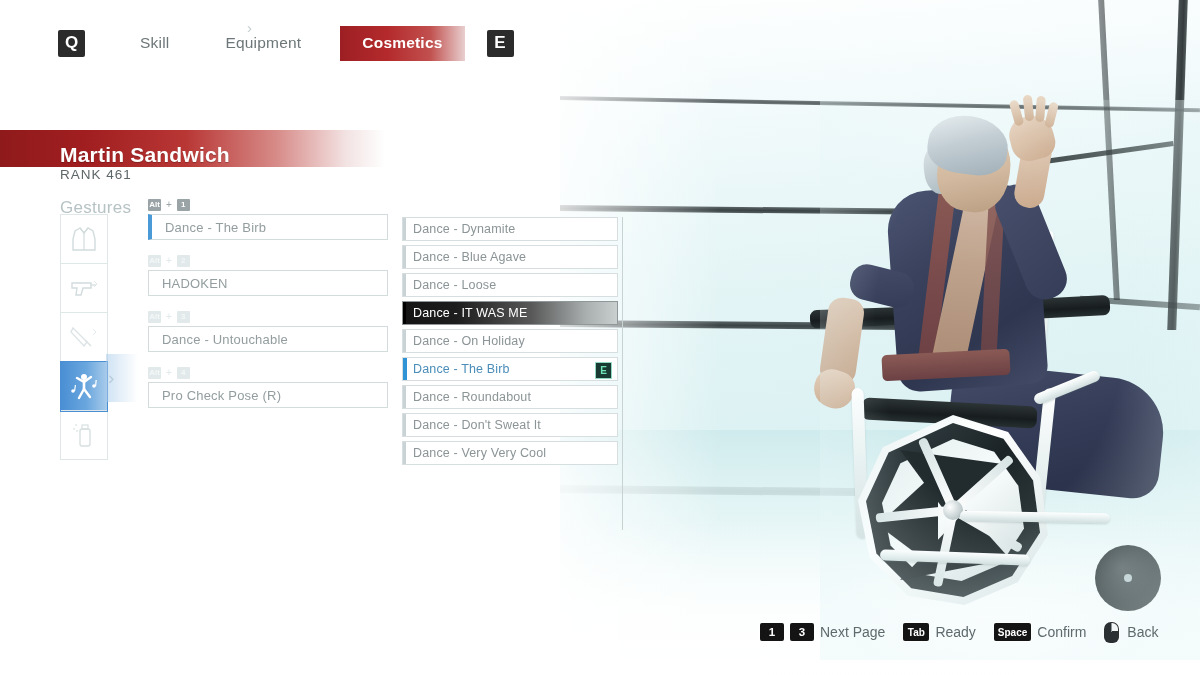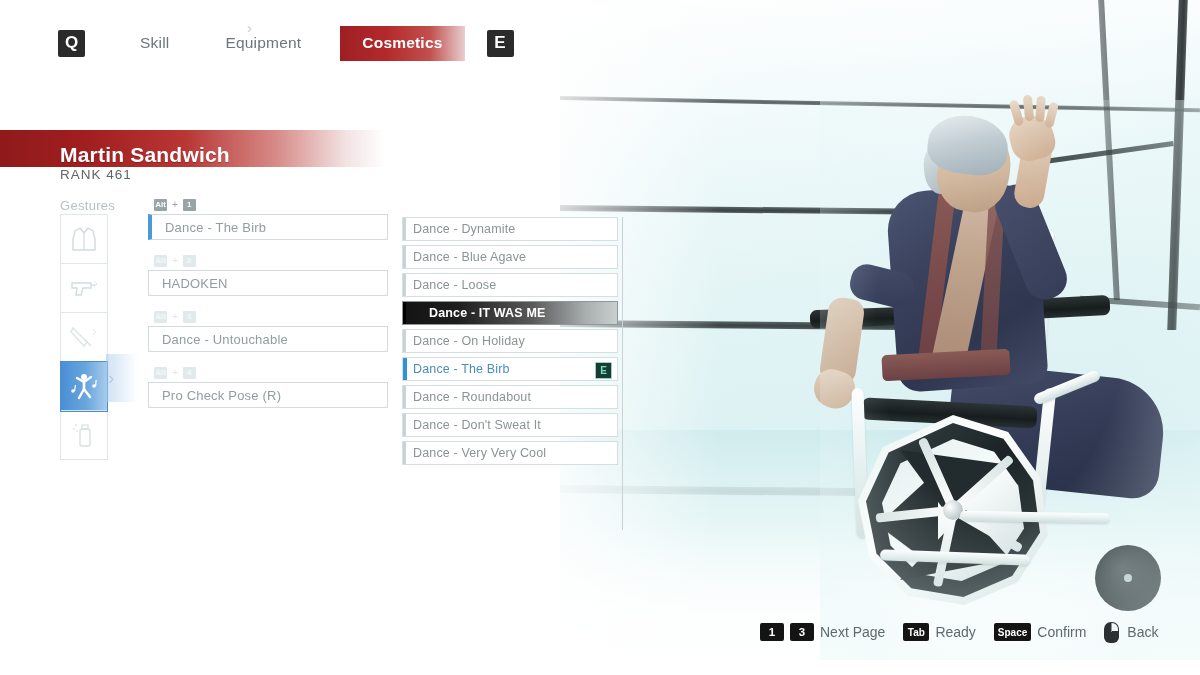--- a/index.html
+++ b/index.html
@@ -399,21 +399,21 @@
   #rank {
     position: absolute;
     left: 60px; top: 167px;
     font-size: 13.5px;
     color: #5d6668;
     letter-spacing: 1px;
   }
   #catlabel {
     position: absolute;
     left: 60px; top: 198px;
-    font-size: 13px;
+    font-size: 17px;
     color: #b7c2c4;
     letter-spacing: 0.3px;
     text-align: right;
   }
   #catlist {
     position: absolute;
     left: 60px; top: 214px;
     width: 46px;
     border: 1px solid #dfe7e8;
     border-bottom: none;
@@ -452,21 +452,21 @@
     position: absolute;
     left: 148px; top: 198px;
     width: 240px;
   }
   .slot-block { margin-bottom: 14px; }
   .slot-keys {
     display: flex;
     align-items: center;
     height: 13px;
     margin-bottom: 3px;
-    margin-left: 6px;
+    margin-left: 0;
   }
   .slot-keycap {
     display: inline-flex;
     align-items: center;
     justify-content: center;
     width: 13px; height: 12px;
     font-size: 8px;
     font-weight: bold;
     color: #ffffff;
     background: #9aa3a5;
@@ -538,22 +538,21 @@
     letter-spacing: 0.15px;
     white-space: nowrap;
   }
   .item-row.highlight {
     background: linear-gradient(90deg, #141414 0%, #1d1d1d 25%, #585858 60%, #a8adae 85%, #c9cecf 100%);
     border-color: #8f9799;
   }
   .item-row.highlight .bar { background: #000000; }
   .item-row.highlight .item-label {
     color: #ffffff;
-    font-weight: bold;
-    margin-left: 16px;
+    font-weight: normal;
   }
   .item-row.equipped .bar {
     background: #2f93d6;
     width: 4px;
   }
   .item-row.equipped .item-label {
     color: #4a8db8;
   }
   .item-badge {
     position: absolute;

